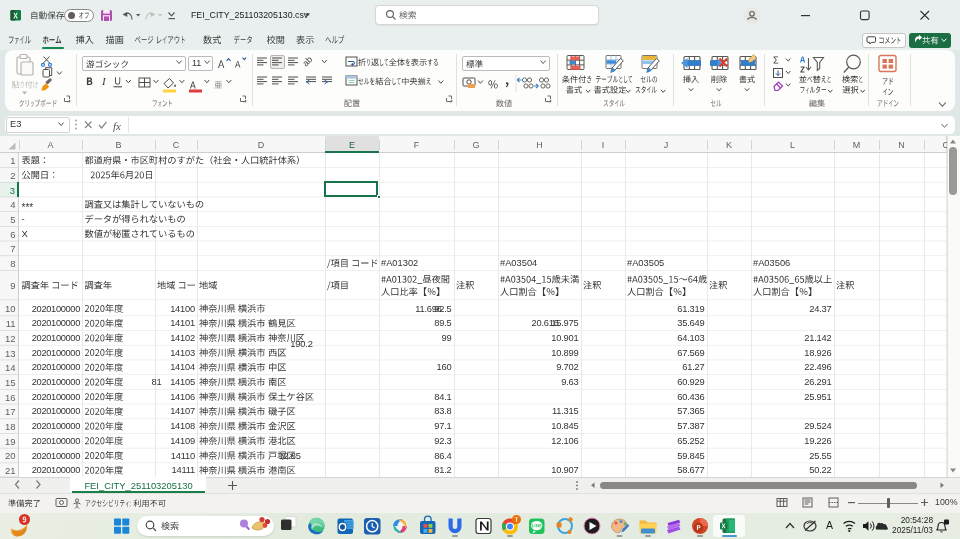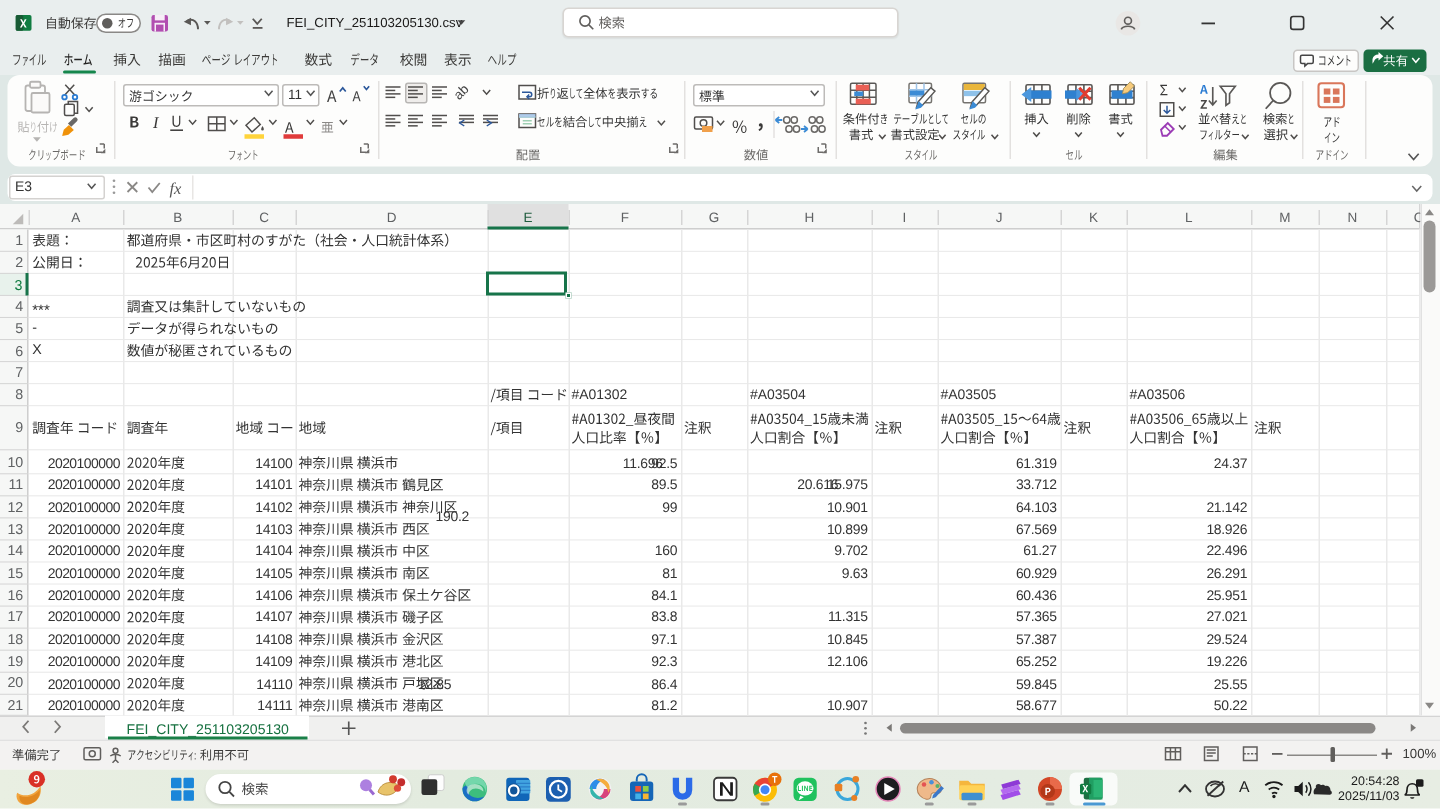--- a/index.html
+++ b/index.html
@@ -87,21 +87,21 @@
     <div style="position:absolute;z-index:6;left:-220px;width:300px;text-align:right;top:304.5px;font:400 9.3px 'Liberation Sans',sans-serif;letter-spacing:-0.35px;color:#333;white-space:pre;line-height:9.3px">2020100000</div>
     <div style="position:absolute;z-index:6;left:-105px;width:300px;text-align:right;top:304.5px;font:400 9.3px 'Liberation Sans',sans-serif;letter-spacing:-0.2px;color:#333;white-space:pre;line-height:9.3px">14100</div>
     <div style="position:absolute;z-index:6;left:151.5px;width:300px;text-align:right;top:304.5px;font:400 9.3px 'Liberation Sans',sans-serif;letter-spacing:-0.2px;color:#333;white-space:pre;line-height:9.3px">92.5</div>
     <div style="position:absolute;z-index:6;left:278.5px;width:300px;text-align:center;top:304.5px;font:400 9.3px 'Liberation Sans',sans-serif;letter-spacing:-0.2px;color:#333;white-space:pre;line-height:9.3px">11.696</div>
     <div style="position:absolute;z-index:6;left:404.5px;width:300px;text-align:right;top:304.5px;font:400 9.3px 'Liberation Sans',sans-serif;letter-spacing:-0.2px;color:#333;white-space:pre;line-height:9.3px">61.319</div>
     <div style="position:absolute;z-index:6;left:531.5px;width:300px;text-align:right;top:304.5px;font:400 9.3px 'Liberation Sans',sans-serif;letter-spacing:-0.2px;color:#333;white-space:pre;line-height:9.3px">24.37</div>
     <div style="position:absolute;z-index:6;left:-220px;width:300px;text-align:right;top:319.2px;font:400 9.3px 'Liberation Sans',sans-serif;letter-spacing:-0.35px;color:#333;white-space:pre;line-height:9.3px">2020100000</div>
     <div style="position:absolute;z-index:6;left:-105px;width:300px;text-align:right;top:319.2px;font:400 9.3px 'Liberation Sans',sans-serif;letter-spacing:-0.2px;color:#333;white-space:pre;line-height:9.3px">14101</div>
     <div style="position:absolute;z-index:6;left:151.5px;width:300px;text-align:right;top:319.2px;font:400 9.3px 'Liberation Sans',sans-serif;letter-spacing:-0.2px;color:#333;white-space:pre;line-height:9.3px">89.5</div>
     <div style="position:absolute;z-index:6;left:278.5px;width:300px;text-align:right;top:319.2px;font:400 9.3px 'Liberation Sans',sans-serif;letter-spacing:-0.2px;color:#333;white-space:pre;line-height:9.3px">15.975</div>
-    <div style="position:absolute;z-index:6;left:404.5px;width:300px;text-align:right;top:319.2px;font:400 9.3px 'Liberation Sans',sans-serif;letter-spacing:-0.2px;color:#333;white-space:pre;line-height:9.3px">33.712</div>
+    <div style="position:absolute;z-index:6;left:404.5px;width:300px;text-align:right;top:319.2px;font:400 9.3px 'Liberation Sans',sans-serif;letter-spacing:-0.2px;color:#333;white-space:pre;line-height:9.3px">35.649</div>
     <div style="position:absolute;z-index:6;left:531.5px;width:300px;text-align:left;top:319.2px;font:400 9.3px 'Liberation Sans',sans-serif;letter-spacing:-0.2px;color:#333;white-space:pre;line-height:9.3px">20.616</div>
     <div style="position:absolute;z-index:6;left:-220px;width:300px;text-align:right;top:333.9px;font:400 9.3px 'Liberation Sans',sans-serif;letter-spacing:-0.35px;color:#333;white-space:pre;line-height:9.3px">2020100000</div>
     <div style="position:absolute;z-index:6;left:-105px;width:300px;text-align:right;top:333.9px;font:400 9.3px 'Liberation Sans',sans-serif;letter-spacing:-0.2px;color:#333;white-space:pre;line-height:9.3px">14102</div>
     <div style="position:absolute;z-index:6;left:151.5px;width:300px;text-align:right;top:333.9px;font:400 9.3px 'Liberation Sans',sans-serif;letter-spacing:-0.2px;color:#333;white-space:pre;line-height:9.3px">99</div>
     <div style="position:absolute;z-index:6;left:278.5px;width:300px;text-align:right;top:333.9px;font:400 9.3px 'Liberation Sans',sans-serif;letter-spacing:-0.2px;color:#333;white-space:pre;line-height:9.3px">10.901</div>
     <div style="position:absolute;z-index:6;left:404.5px;width:300px;text-align:right;top:333.9px;font:400 9.3px 'Liberation Sans',sans-serif;letter-spacing:-0.2px;color:#333;white-space:pre;line-height:9.3px">64.103</div>
     <div style="position:absolute;z-index:6;left:531.5px;width:300px;text-align:right;top:333.9px;font:400 9.3px 'Liberation Sans',sans-serif;letter-spacing:-0.2px;color:#333;white-space:pre;line-height:9.3px">21.142</div>
     <div style="position:absolute;z-index:6;left:-220px;width:300px;text-align:right;top:348.59999999999997px;font:400 9.3px 'Liberation Sans',sans-serif;letter-spacing:-0.35px;color:#333;white-space:pre;line-height:9.3px">2020100000</div>
     <div style="position:absolute;z-index:6;left:-105px;width:300px;text-align:right;top:348.59999999999997px;font:400 9.3px 'Liberation Sans',sans-serif;letter-spacing:-0.2px;color:#333;white-space:pre;line-height:9.3px">14103</div>
     <div style="position:absolute;z-index:6;left:151.5px;width:300px;text-align:center;top:340px;font:400 9.3px 'Liberation Sans',sans-serif;letter-spacing:-0.2px;color:#333;white-space:pre;line-height:9.3px">190.2</div>
@@ -109,35 +109,34 @@
     <div style="position:absolute;z-index:6;left:404.5px;width:300px;text-align:right;top:348.59999999999997px;font:400 9.3px 'Liberation Sans',sans-serif;letter-spacing:-0.2px;color:#333;white-space:pre;line-height:9.3px">67.569</div>
     <div style="position:absolute;z-index:6;left:531.5px;width:300px;text-align:right;top:348.59999999999997px;font:400 9.3px 'Liberation Sans',sans-serif;letter-spacing:-0.2px;color:#333;white-space:pre;line-height:9.3px">18.926</div>
     <div style="position:absolute;z-index:6;left:-220px;width:300px;text-align:right;top:363.3px;font:400 9.3px 'Liberation Sans',sans-serif;letter-spacing:-0.35px;color:#333;white-space:pre;line-height:9.3px">2020100000</div>
     <div style="position:absolute;z-index:6;left:-105px;width:300px;text-align:right;top:363.3px;font:400 9.3px 'Liberation Sans',sans-serif;letter-spacing:-0.2px;color:#333;white-space:pre;line-height:9.3px">14104</div>
     <div style="position:absolute;z-index:6;left:151.5px;width:300px;text-align:right;top:363.3px;font:400 9.3px 'Liberation Sans',sans-serif;letter-spacing:-0.2px;color:#333;white-space:pre;line-height:9.3px">160</div>
     <div style="position:absolute;z-index:6;left:278.5px;width:300px;text-align:right;top:363.3px;font:400 9.3px 'Liberation Sans',sans-serif;letter-spacing:-0.2px;color:#333;white-space:pre;line-height:9.3px">9.702</div>
     <div style="position:absolute;z-index:6;left:404.5px;width:300px;text-align:right;top:363.3px;font:400 9.3px 'Liberation Sans',sans-serif;letter-spacing:-0.2px;color:#333;white-space:pre;line-height:9.3px">61.27</div>
     <div style="position:absolute;z-index:6;left:531.5px;width:300px;text-align:right;top:363.3px;font:400 9.3px 'Liberation Sans',sans-serif;letter-spacing:-0.2px;color:#333;white-space:pre;line-height:9.3px">22.496</div>
     <div style="position:absolute;z-index:6;left:-220px;width:300px;text-align:right;top:378.0px;font:400 9.3px 'Liberation Sans',sans-serif;letter-spacing:-0.35px;color:#333;white-space:pre;line-height:9.3px">2020100000</div>
     <div style="position:absolute;z-index:6;left:-105px;width:300px;text-align:right;top:378.0px;font:400 9.3px 'Liberation Sans',sans-serif;letter-spacing:-0.2px;color:#333;white-space:pre;line-height:9.3px">14105</div>
-    <div style="position:absolute;z-index:6;left:151.5px;width:300px;text-align:right;top:378.0px;font:400 9.3px 'Liberation Sans',sans-serif;letter-spacing:-0.2px;color:#333;white-space:pre;line-height:9.3px">81</div>
+    <div style="position:absolute;z-index:6;left:151.5px;width:300px;text-align:left;top:378.0px;font:400 9.3px 'Liberation Sans',sans-serif;letter-spacing:-0.2px;color:#333;white-space:pre;line-height:9.3px">81</div>
     <div style="position:absolute;z-index:6;left:278.5px;width:300px;text-align:right;top:378.0px;font:400 9.3px 'Liberation Sans',sans-serif;letter-spacing:-0.2px;color:#333;white-space:pre;line-height:9.3px">9.63</div>
     <div style="position:absolute;z-index:6;left:404.5px;width:300px;text-align:right;top:378.0px;font:400 9.3px 'Liberation Sans',sans-serif;letter-spacing:-0.2px;color:#333;white-space:pre;line-height:9.3px">60.929</div>
     <div style="position:absolute;z-index:6;left:531.5px;width:300px;text-align:right;top:378.0px;font:400 9.3px 'Liberation Sans',sans-serif;letter-spacing:-0.2px;color:#333;white-space:pre;line-height:9.3px">26.291</div>
     <div style="position:absolute;z-index:6;left:-220px;width:300px;text-align:right;top:392.7px;font:400 9.3px 'Liberation Sans',sans-serif;letter-spacing:-0.35px;color:#333;white-space:pre;line-height:9.3px">2020100000</div>
     <div style="position:absolute;z-index:6;left:-105px;width:300px;text-align:right;top:392.7px;font:400 9.3px 'Liberation Sans',sans-serif;letter-spacing:-0.2px;color:#333;white-space:pre;line-height:9.3px">14106</div>
     <div style="position:absolute;z-index:6;left:151.5px;width:300px;text-align:right;top:392.7px;font:400 9.3px 'Liberation Sans',sans-serif;letter-spacing:-0.2px;color:#333;white-space:pre;line-height:9.3px">84.1</div>
     <div style="position:absolute;z-index:6;left:404.5px;width:300px;text-align:right;top:392.7px;font:400 9.3px 'Liberation Sans',sans-serif;letter-spacing:-0.2px;color:#333;white-space:pre;line-height:9.3px">60.436</div>
     <div style="position:absolute;z-index:6;left:531.5px;width:300px;text-align:right;top:392.7px;font:400 9.3px 'Liberation Sans',sans-serif;letter-spacing:-0.2px;color:#333;white-space:pre;line-height:9.3px">25.951</div>
     <div style="position:absolute;z-index:6;left:-220px;width:300px;text-align:right;top:407.4px;font:400 9.3px 'Liberation Sans',sans-serif;letter-spacing:-0.35px;color:#333;white-space:pre;line-height:9.3px">2020100000</div>
     <div style="position:absolute;z-index:6;left:-105px;width:300px;text-align:right;top:407.4px;font:400 9.3px 'Liberation Sans',sans-serif;letter-spacing:-0.2px;color:#333;white-space:pre;line-height:9.3px">14107</div>
     <div style="position:absolute;z-index:6;left:151.5px;width:300px;text-align:right;top:407.4px;font:400 9.3px 'Liberation Sans',sans-serif;letter-spacing:-0.2px;color:#333;white-space:pre;line-height:9.3px">83.8</div>
     <div style="position:absolute;z-index:6;left:278.5px;width:300px;text-align:right;top:407.4px;font:400 9.3px 'Liberation Sans',sans-serif;letter-spacing:-0.2px;color:#333;white-space:pre;line-height:9.3px">11.315</div>
     <div style="position:absolute;z-index:6;left:404.5px;width:300px;text-align:right;top:407.4px;font:400 9.3px 'Liberation Sans',sans-serif;letter-spacing:-0.2px;color:#333;white-space:pre;line-height:9.3px">57.365</div>
-    <div style="position:absolute;z-index:6;left:531.5px;width:300px;text-align:right;top:407.4px;font:400 9.3px 'Liberation Sans',sans-serif;letter-spacing:-0.2px;color:#333;white-space:pre;line-height:9.3px">27.021</div>
     <div style="position:absolute;z-index:6;left:-220px;width:300px;text-align:right;top:422.09999999999997px;font:400 9.3px 'Liberation Sans',sans-serif;letter-spacing:-0.35px;color:#333;white-space:pre;line-height:9.3px">2020100000</div>
     <div style="position:absolute;z-index:6;left:-105px;width:300px;text-align:right;top:422.09999999999997px;font:400 9.3px 'Liberation Sans',sans-serif;letter-spacing:-0.2px;color:#333;white-space:pre;line-height:9.3px">14108</div>
     <div style="position:absolute;z-index:6;left:151.5px;width:300px;text-align:right;top:422.09999999999997px;font:400 9.3px 'Liberation Sans',sans-serif;letter-spacing:-0.2px;color:#333;white-space:pre;line-height:9.3px">97.1</div>
     <div style="position:absolute;z-index:6;left:278.5px;width:300px;text-align:right;top:422.09999999999997px;font:400 9.3px 'Liberation Sans',sans-serif;letter-spacing:-0.2px;color:#333;white-space:pre;line-height:9.3px">10.845</div>
     <div style="position:absolute;z-index:6;left:404.5px;width:300px;text-align:right;top:422.09999999999997px;font:400 9.3px 'Liberation Sans',sans-serif;letter-spacing:-0.2px;color:#333;white-space:pre;line-height:9.3px">57.387</div>
     <div style="position:absolute;z-index:6;left:531.5px;width:300px;text-align:right;top:422.09999999999997px;font:400 9.3px 'Liberation Sans',sans-serif;letter-spacing:-0.2px;color:#333;white-space:pre;line-height:9.3px">29.524</div>
     <div style="position:absolute;z-index:6;left:-220px;width:300px;text-align:right;top:436.8px;font:400 9.3px 'Liberation Sans',sans-serif;letter-spacing:-0.35px;color:#333;white-space:pre;line-height:9.3px">2020100000</div>
     <div style="position:absolute;z-index:6;left:-105px;width:300px;text-align:right;top:436.8px;font:400 9.3px 'Liberation Sans',sans-serif;letter-spacing:-0.2px;color:#333;white-space:pre;line-height:9.3px">14109</div>
     <div style="position:absolute;z-index:6;left:151.5px;width:300px;text-align:right;top:436.8px;font:400 9.3px 'Liberation Sans',sans-serif;letter-spacing:-0.2px;color:#333;white-space:pre;line-height:9.3px">92.3</div>
     <div style="position:absolute;z-index:6;left:278.5px;width:300px;text-align:right;top:436.8px;font:400 9.3px 'Liberation Sans',sans-serif;letter-spacing:-0.2px;color:#333;white-space:pre;line-height:9.3px">12.106</div>

